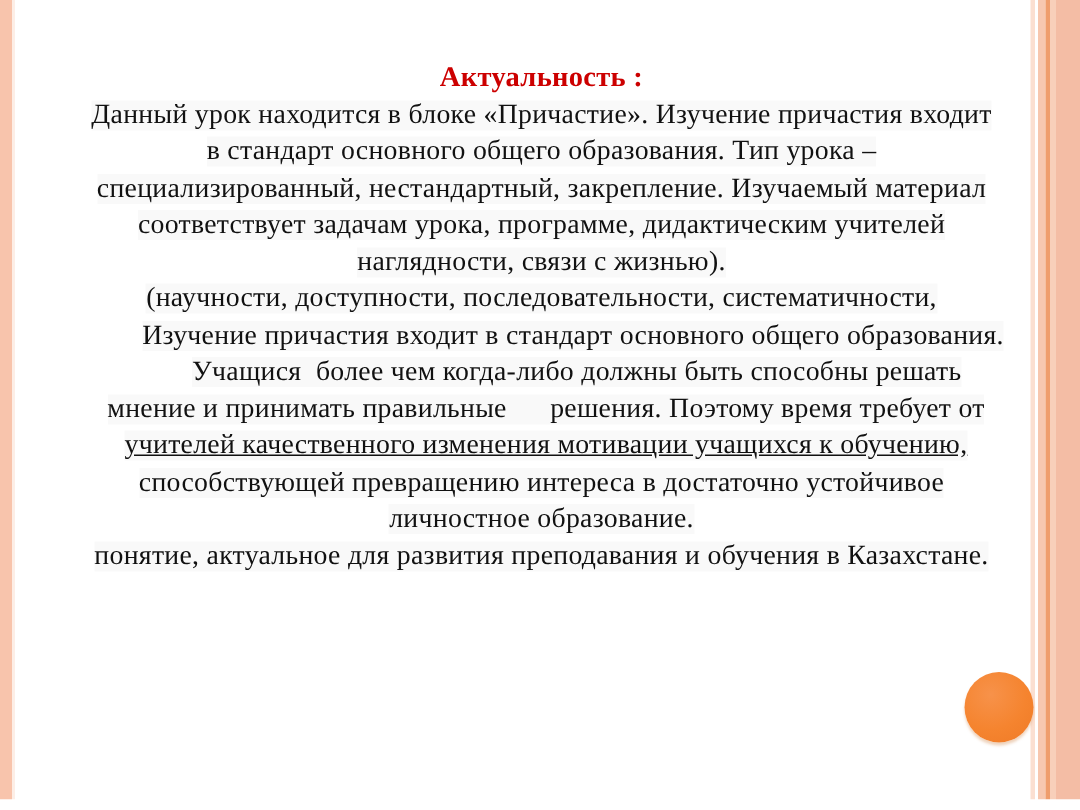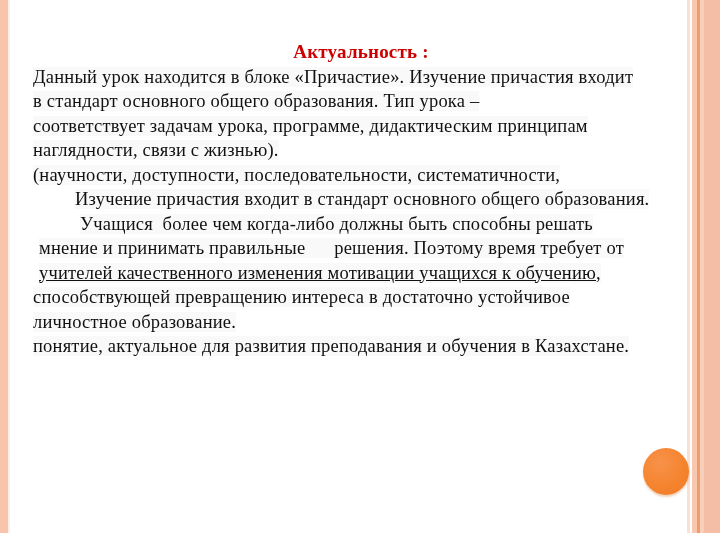--- a/index.html
+++ b/index.html
@@ -47,22 +47,22 @@
     letter-spacing: 0.2px;
   }
   .title-line {
     text-align: center;
     font-weight: bold;
     color: var(--title-red, #cc0000);
     font-size: 19px;
     line-height: 24.5px;
     white-space: pre;
   }
-  .line { white-space: pre; text-align: left; }
-  .line.center { }
+  .line { white-space: pre; text-align: center; }
+  .line.center { text-align: center; }
   .line .hl { background: rgba(0,0,0,0.025); }
 
   .circle {
     position: absolute;
     left: 643px; top: 448px;
     width: 46px; height: 47px;
     border-radius: 50%;
     background: radial-gradient(circle at 38% 32%,
       #f7924a 0%, var(--circle-orange, #f5842f) 55%, #ef7a26 100%);
     box-shadow: 0 2px 2px rgba(205, 125, 60, 0.35);
@@ -82,21 +82,22 @@
     <div class="stripe s4"></div>
     <div class="stripe s5"></div>
     <div class="stripe s6"></div>
   </div>
 
   <div class="text-block">
     <div class="title-line">Актуальность :</div>
     <div>
         <div class="line center"><span class="hl">Данный урок находится в блоке «Причастие». Изучение причастия входит</span></div>
         <div class="line center"><span class="hl">в стандарт основного общего образования. Тип урока –</span></div>
-        <div class="line center"><span class="hl">соответствует задачам урока, программе, дидактическим принципам</span></div>
+        <div class="line center"><span class="hl">специализированный, нестандартный, закрепление. Изучаемый материал</span></div>
+        <div class="line center"><span class="hl">соответствует задачам урока, программе, дидактическим учителей</span></div>
         <div class="line center"><span class="hl">наглядности, связи с жизнью).</span></div>
         <div class="line center"><span class="hl">(научности, доступности, последовательности, систематичности,</span></div>
         <div class="line" style="padding-left: 42px;"><span class="hl">Изучение причастия входит в стандарт основного общего образования.</span></div>
         <div class="line" style="padding-left: 47px;"><span class="hl">Учащися  более чем когда-либо должны быть способны решать</span></div>
         <div class="line" style="padding-left: 6px;"><span class="hl">мнение и принимать правильные      решения. Поэтому время требует от</span></div>
         <div class="line" style="padding-left: 6px; text-decoration: underline;"><span class="hl">учителей качественного изменения мотивации учащихся к обучению,</span></div>
         <div class="line"><span class="hl">способствующей превращению интереса в достаточно устойчивое</span></div>
         <div class="line"><span class="hl">личностное образование.</span></div>
         <div class="line"><span class="hl">понятие, актуальное для развития преподавания и обучения в Казахстане.</span></div>
       </div>

